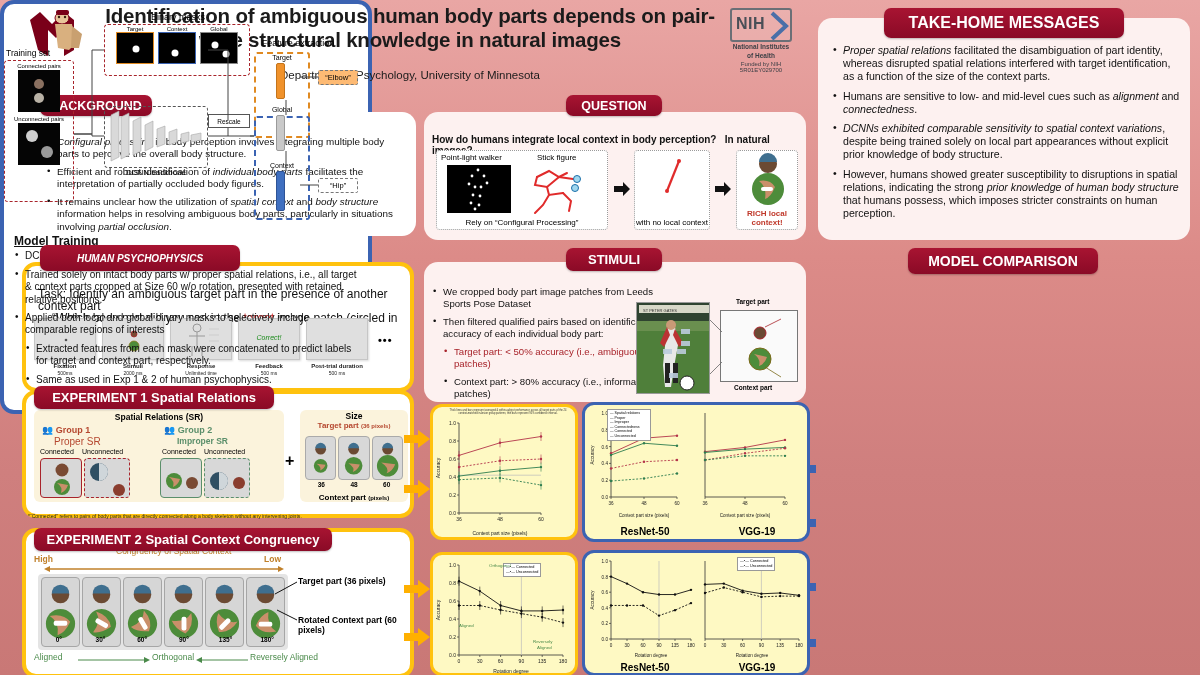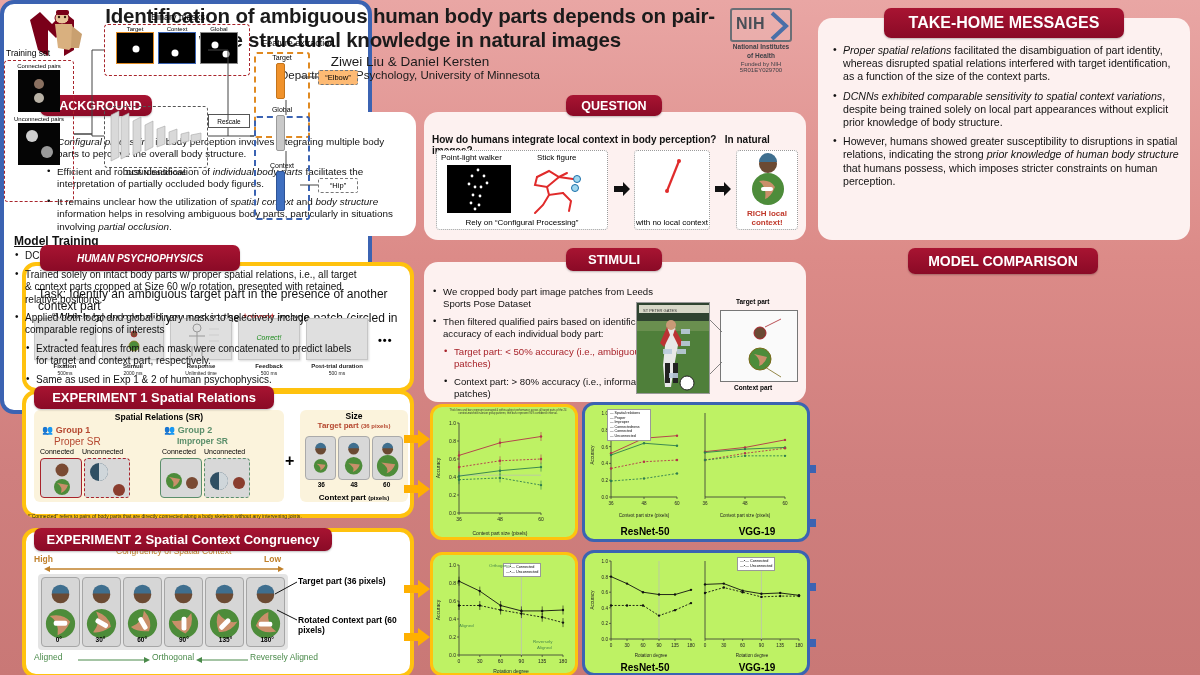--- a/index.html
+++ b/index.html
@@ -79,21 +79,21 @@
   #e2-frame { position:absolute; left:22px; top:528px; width:392px; height:150px;
     background:#fff; border:4px solid #ffc20e; border-radius:14px; }
   #e2-hdr { left:34px; top:528px; width:298px; height:23px; font-size:13px; z-index:5; }
 
   
   #stim { left:424px; top:262px; width:382px; height:140px; }
   #stim-hdr { left:566px; top:248px; width:96px; height:23px; font-size:13px; }
   #stim-body { position:absolute; left:8px; top:24px; width:250px; font-size:9.6px; line-height:12px; color:#111; }
 
   
-  .resframe { position:absolute; background:#bef264; border-radius:12px; }
+  .resframe { position:absolute; background:#fef9c3; border-radius:12px; }
   #r1-h { left:430px; top:404px; width:148px; height:136px; border:3px solid #ffc20e; }
   #r1-m { left:582px; top:402px; width:228px; height:140px; border:3px solid #3b63b2; }
   #r2-h { left:430px; top:552px; width:148px; height:124px; border:3px solid #ffc20e; }
   #r2-m { left:582px; top:550px; width:228px; height:126px; border:3px solid #3b63b2; }
 
   
   #mc { left:820px; top:262px; width:372px; height:414px; border:4px solid #3b63b2; border-radius:14px; background:#fff;}
   #mc-hdr { left:908px; top:248px; width:190px; height:26px; font-size:14px; z-index:5; }
   #mc-body { position:absolute; left:14px; top:232px; width:348px; font-size:10px; line-height:12.4px; color:#111; }
   .sechdr { font-weight:bold; text-decoration:underline; font-size:12px; margin:3px 0 3px; }
@@ -111,39 +111,39 @@
         <path d="M8 16 L18 8 L30 20 L42 8 L52 16 L52 46 L42 52 L42 26 L34 34 L26 26 L26 52 L16 46 Z" fill="#7a0019"></path>
         <ellipse cx="40" cy="14" rx="7" ry="6" fill="#e8c49a" stroke="#7a0019" stroke-width="1"></ellipse>
         <rect x="34" y="6" width="13" height="5" rx="2" fill="#7a0019"></rect>
         <path d="M33 20 L50 20 L53 40 L47 46 L36 44 Z" fill="#d9b07f"></path>
         <path d="M50 22 L60 30 L57 44 L49 44 Z" fill="#c9a070"></path>
         <circle cx="37" cy="13" r="1.2" fill="#3a2010"></circle>
           <circle cx="43" cy="13" r="1.2" fill="#3a2010"></circle>
       </svg>
     </div>
     <div class="title">Identification of ambiguous human body parts depends on pair-wise structural knowledge in natural images</div>
-    <div class="authors">Ziwei Liu &amp; Daniel Kersten</div>
     <div class="dept">Department of Psychology, University of Minnesota</div>
     <div class="nih">
       <div class="nih-box">
         <span class="nih-txt">NIH</span>
         <svg class="chev" viewBox="0 0 22 30">
           <path d="M3 2 L17 15 L3 28" fill="none" stroke="#4a6fa8" stroke-width="4"></path>
         </svg>
       </div>
       <div class="nih-l1">National Institutes</div>
       <div class="nih-l1">of Health</div>
       <div class="nih-l2">Funded by NIH 5R01EY029700</div>
     </div>
   </div>
 
   <div class="card tint" id="takehome">
     <div id="takehome-body">
       <ul class="bl">
           <li><i>Proper spatial relations</i> facilitated the disambiguation of part identity, whereas disrupted spatial relations interfered with target identification, as a function of the size of the context parts.</li>
+          <li>Humans are sensitive to low- and mid-level cues such as <i>alignment</i> and <i>connectedness</i>.</li>
           <li><i>DCNNs exhibited comparable sensitivity to spatial context variations</i>, despite being trained solely on local part appearances without explicit prior knowledge of body structure.</li>
           <li>However, humans showed greater susceptibility to disruptions in spatial relations, indicating the strong <i>prior knowledge of human body structure</i> that humans possess, which imposes stricter constraints on human perception.</li>
         </ul>
     </div>
   </div>
   <div class="hdr" id="takehome-hdr">TAKE-HOME MESSAGES</div>
 
   <div class="card" id="bg">
     <div id="bg-body">
       <ul class="bl">

